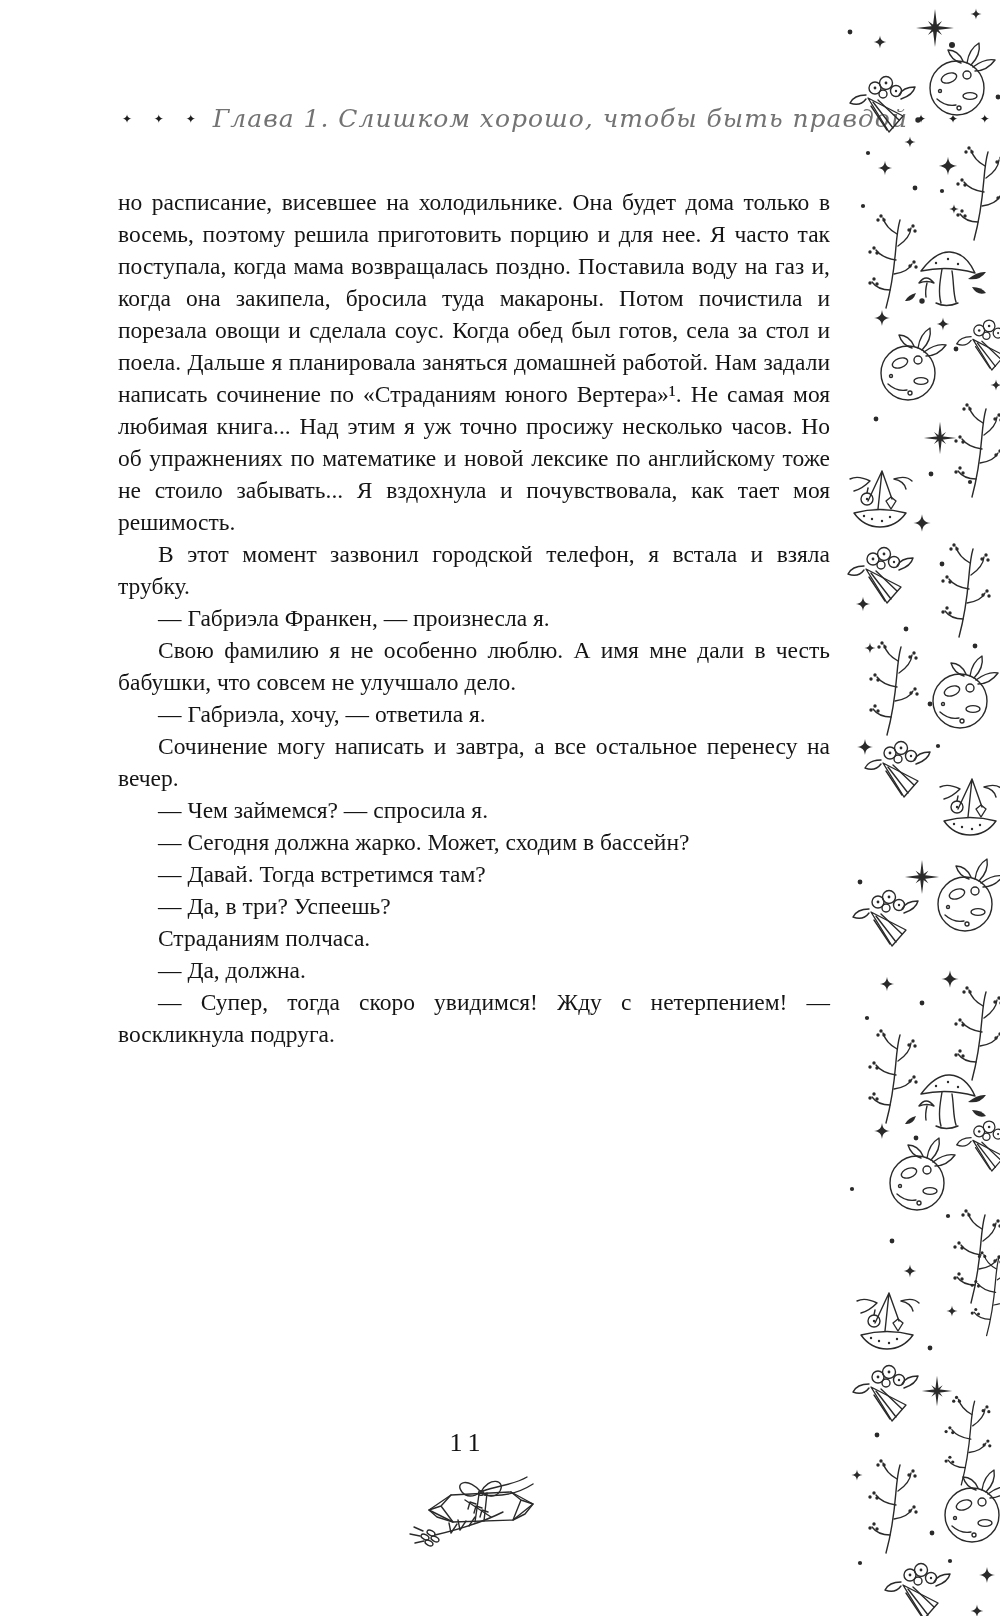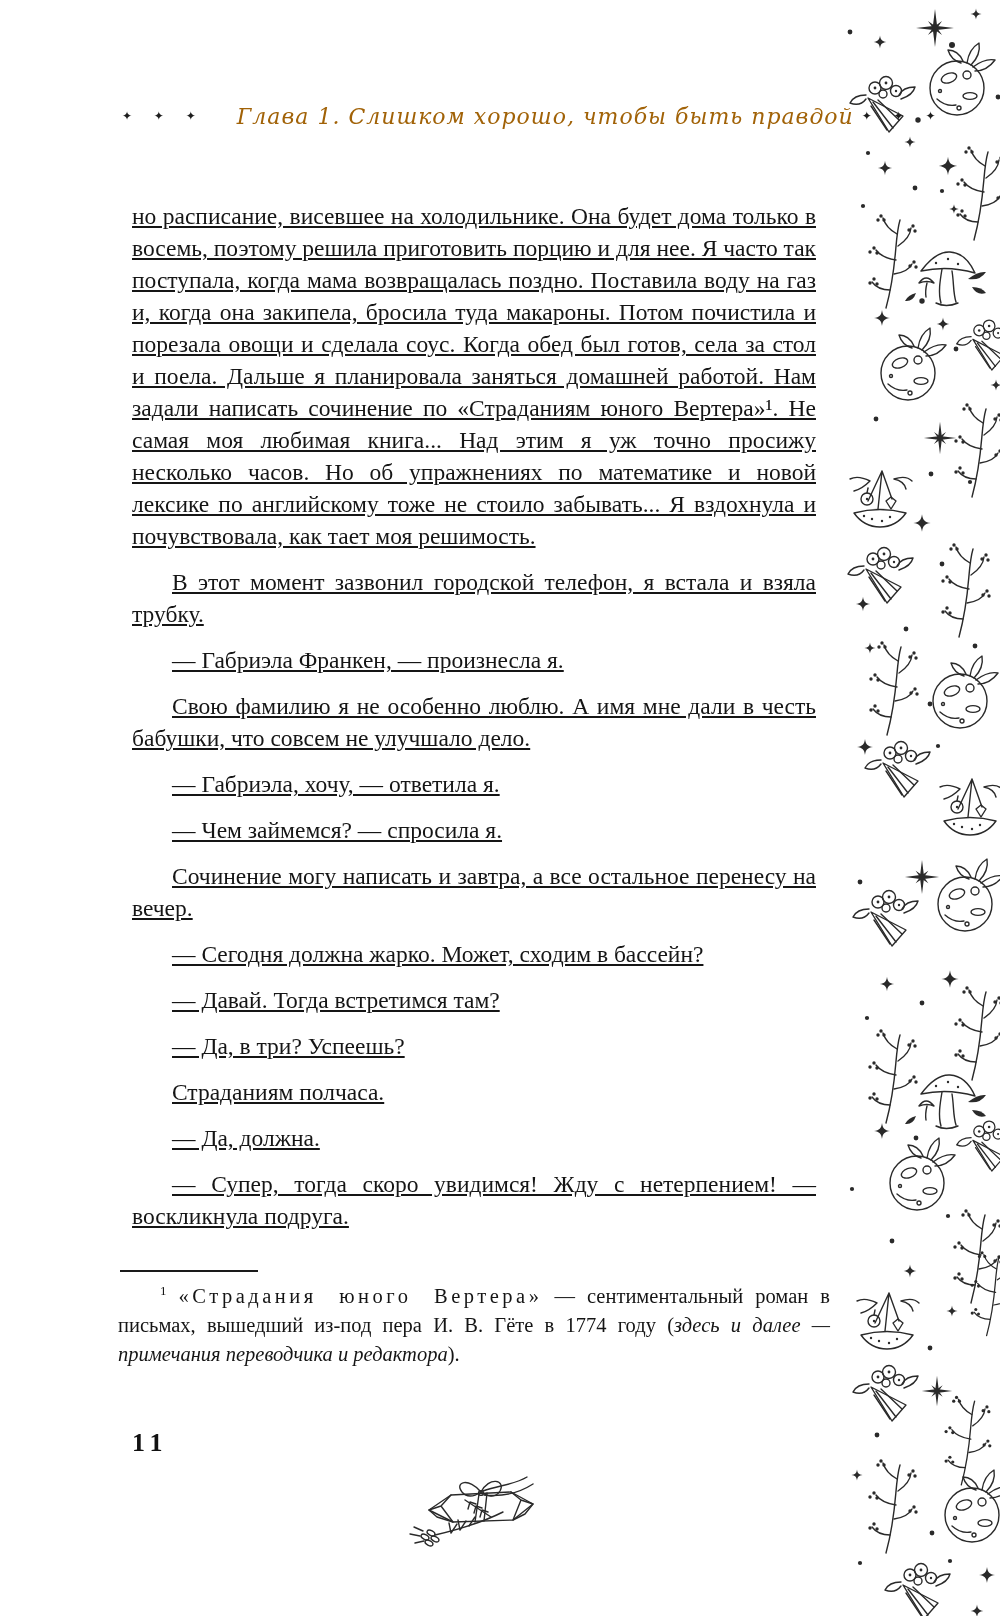--- a/index.html
+++ b/index.html
@@ -8,47 +8,47 @@
     background:#ffffff; overflow:hidden;
     font-family:"Liberation Serif", serif; color:#151515;
   }
   
   .chapter-header {
     position:absolute; left:118px; top:104px; width:712px;
     text-align:center; white-space:nowrap;
   }
   .h-title {
     font-family:"DejaVu Serif", serif; font-style:italic;
-    font-size:22px; letter-spacing:1px; color:#a16207;margin-left:24px;
+    font-size:25px; letter-spacing:1px; color:#737373;
   }
   .h-stars {
     font-family:"DejaVu Sans", sans-serif; font-size:12px;
     letter-spacing:9px; vertical-align:4px; color:#1d1d1d; margin:0 4px;
   }
   
   .body-text {
     position:absolute; left:118px; top:186px; width:712px;
     font-size:23.5px; line-height:32px; text-align:justify;
   }
-  .body-text p {margin:14px; text-indent:40px;text-decoration:underline;}
+  .body-text p {margin:0; text-indent:40px;}
   .body-text p.cont {text-indent:0;}
   
   .footnote {position:absolute; left:118px; top:1270px; width:712px;}
   .footnote-rule {width:138px; border-top:2px solid #1a1a1a; margin:0 0 10px 2px;}
   .footnote-text {
     margin:0; font-size:20.5px; line-height:29px;
     text-align:justify; text-indent:42px;
   }
   .footnote-text sup {font-size:13px; line-height:0;}
   .spaced {letter-spacing:3.5px; word-spacing:7px;}
   .footnote-text em {font-style:italic;}
   
   .page-number {
-    position:absolute; left:132px; top:1428px; width:712px;
-    text-align:left; font-size:26px; letter-spacing:6px; color:#111;font-weight:bold;
+    position:absolute; left:112px; top:1428px; width:712px;
+    text-align:center; font-size:26px; letter-spacing:6px; color:#111;
   }
   
   .sidebar-art {position:absolute; left:830px; top:0; width:170px; height:1616px;}
   .gift-art {position:absolute; left:406px; top:1462px;}
   .stroke {stroke:#2a2a2a; fill:none; stroke-width:1.4; stroke-linecap:round; stroke-linejoin:round;}
   .fill {fill:#2a2a2a; stroke:none;}
   .inkfill {fill:#2a2a2a;}
 </style>
 </head>
 <body>
@@ -60,34 +60,30 @@
     <span class="h-title">Глава 1. Слишком хорошо, чтобы быть правдой</span>
     <span class="h-stars">✦ ✦ ✦</span>
   </div>
 
   <div class="body-text">
     <p class="cont">но расписание, висевшее на холодильнике. Она будет дома только в восемь, поэтому решила приготовить порцию и для нее. Я часто так поступала, когда мама возвращалась поздно. Поставила воду на газ и, когда она закипела, бросила туда макароны. Потом почистила и порезала овощи и сделала соус. Когда обед был готов, села за стол и поела. Дальше я планировала заняться домашней работой. Нам задали написать сочинение по «Страданиям юного Вертера»¹. Не самая моя любимая книга... Над этим я уж точно просижу несколько часов. Но об упражнениях по математике и новой лексике по английскому тоже не стоило забывать... Я вздохнула и почувствовала, как тает моя решимость.</p>
     <p>В этот момент зазвонил городской телефон, я встала и взяла трубку.</p>
     <p>— Габриэла Франкен, — произнесла я.</p>
     <p>Свою фамилию я не особенно люблю. А имя мне дали в честь бабушки, что совсем не улучшало дело.</p>
     <p>— Габриэла, хочу, — ответила я.</p>
+    <p>Сочинение могу написать и завтра, а все остальное перенесу на вечер.</p>
     <p>— Чем займемся? — спросила я.</p>
-    <p>Сочинение могу написать и завтра, а все остальное перенесу на вечер.</p>
     <p>— Сегодня должна жарко. Может, сходим в бассейн?</p>
     <p>— Давай. Тогда встретимся там?</p>
     <p>— Да, в три? Успеешь?</p>
     <p>Страданиям полчаса.</p>
     <p>— Да, должна.</p>
     <p>— Супер, тогда скоро увидимся! Жду с нетерпением! — воскликнула подруга.</p>
   </div>
 
-  <div class="footnote">
-    <div class="footnote-rule"></div>
-    <p class="footnote-text"><sup>1</sup> <span class="spaced">«Страдания юного Вертера»</span><span> — сентиментальный роман в письмах, вышедший из-под пера И. В. Гёте в 1774 году (</span><em>здесь и далее — примечания переводчика и редактора</em><span>).</span></p>
-  </div>
 
   <div class="page-number">11</div>
 
   <svg class="gift-art" width="150" height="92" viewBox="-75 -46 150 92" aria-hidden="true">
     <g class="stroke">
       <path d="M-52,2 L-30,-13 L30,-16 L52,-4 L32,12 L-28,14 Z"></path>
       <path d="M-52,2 L-40,-2 L-28,14 M-40,-2 L-30,-13 M-52,2 L-44,9 L-28,14"></path>
       <path d="M52,-4 L40,-8 L30,-16 M40,-8 L32,12 M52,-4 L44,6 L32,12"></path>
       <path d="M-2,-14 L-6,14 M6,-15 L3,13"></path>
       <path d="M0,-16 C-12,-31 -27,-26 -19,-16 C-13,-9 -6,-12 0,-16 Z"></path>

